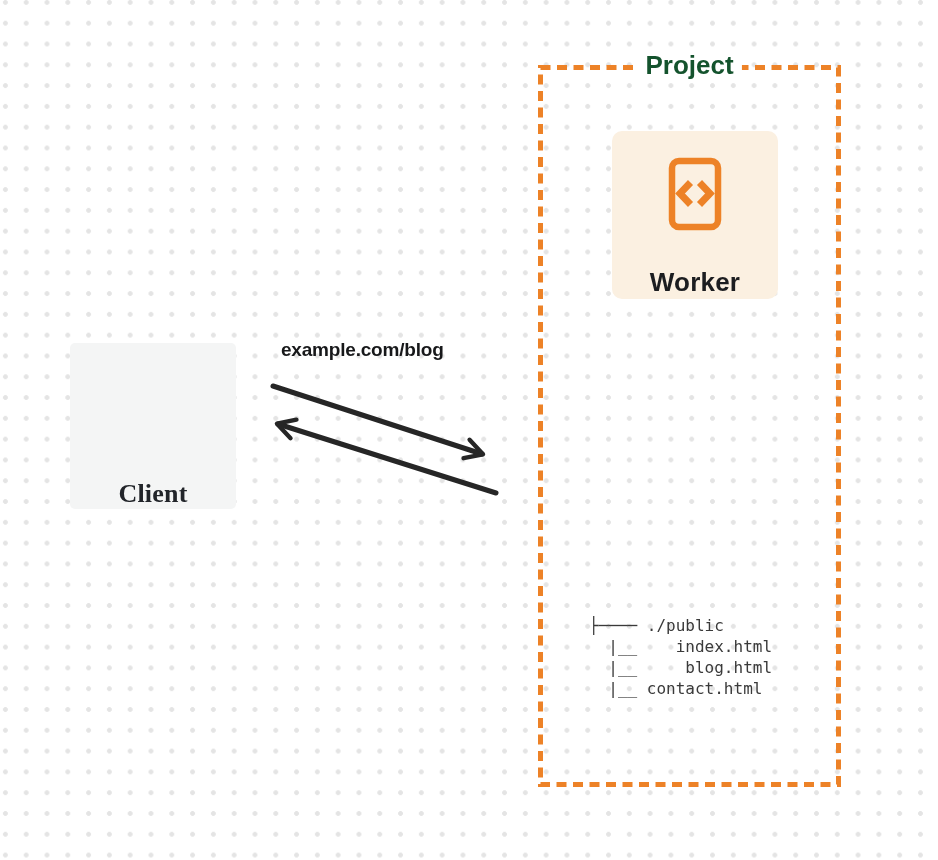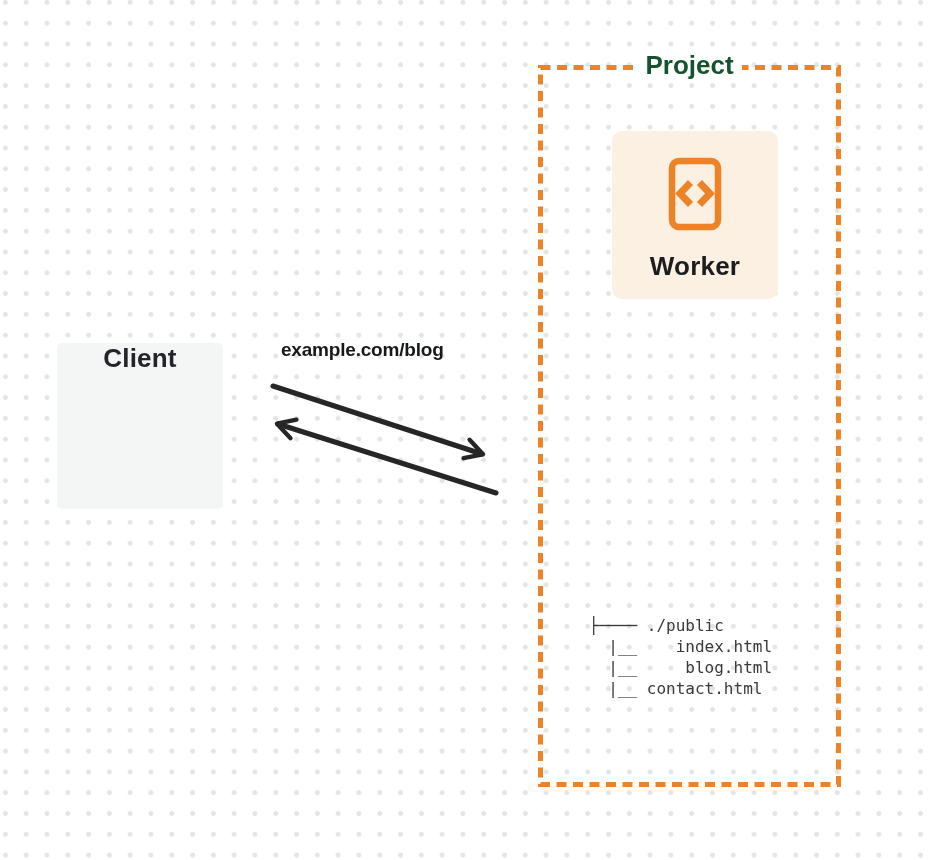--- a/index.html
+++ b/index.html
@@ -13,25 +13,25 @@
     overflow: hidden;
     background-color: #ffffff;
     background-image: radial-gradient(circle, #e4e4e4 2.1px, rgba(228,228,228,0) 2.7px);
     background-size: 20.8px 20.8px;
     background-position: -5px -8px;
   }
 
   
   .client-box {
     position: absolute;
-    left: 57px; top: 343px;
+    left: 70px; top: 343px;
     width: 166px; height: 166px;
     background: #f4f5f5;
     border-radius: 5px;
-    display: flex; align-items: flex-start; justify-content: center;
+    display: flex; align-items: flex-end; justify-content: center; font-family: Liberation Serif, serif;
   }
   .client-label {
     font-size: 26px; font-weight: bold; color: #22252a;
     letter-spacing: 0.2px;
   }
 
   
   .request-label {
     position: absolute;
     left: 281px; top: 339px;
@@ -75,21 +75,21 @@
     background: #fbf0e1;
     border-radius: 10px;
     display: flex; flex-direction: column;
     align-items: center;
   }
   .card-worker { left: 74px; top: 66px; width: 166px; height: 168px; }
   .card-assets { left: 70px; top: 413px; width: 168px; height: 170px; }
   .card-worker .card-icon { margin-top: 26px; }
   .card-assets .card-icon { margin-top: 35px; }
   .card-label {
-    margin-top: 20px;
+    margin-top: 36px;
     font-size: 26px; font-weight: bold; color: #1c1d20;
     letter-spacing: 0.2px;
   }
 
   
   .file-tree {
     position: absolute;
     left: 51px; top: 550px;
     font-family: "DejaVu Sans Mono", monospace;
     font-size: 16px;

